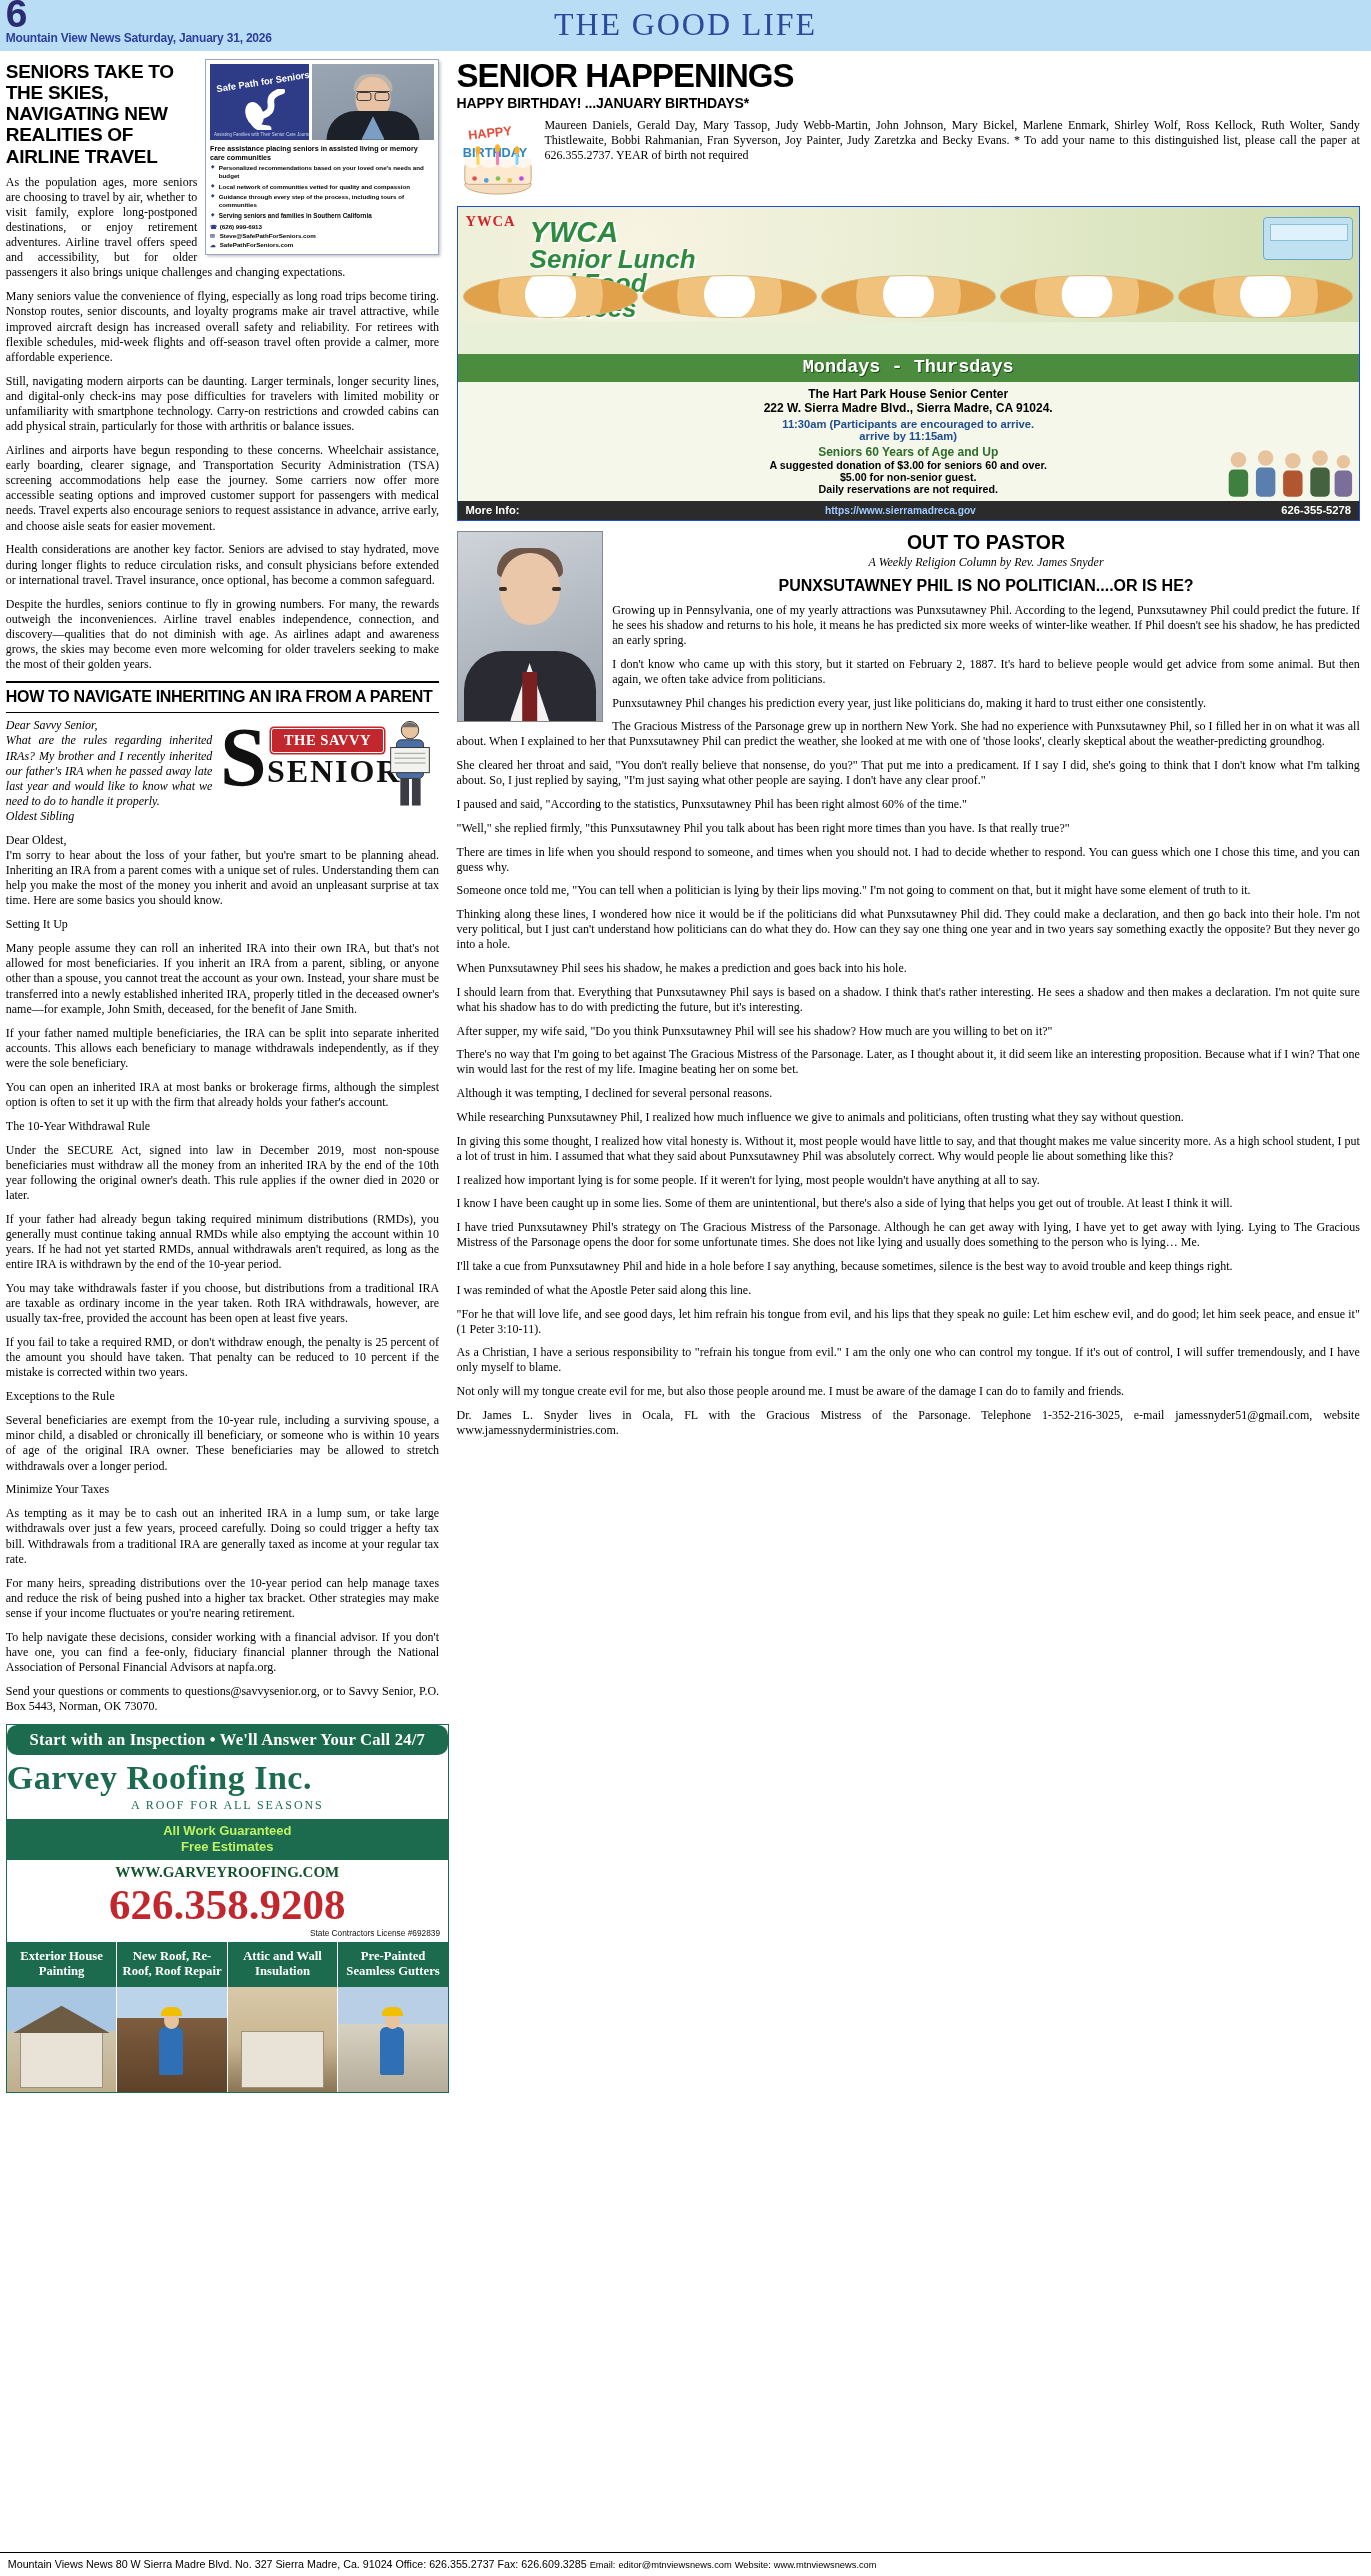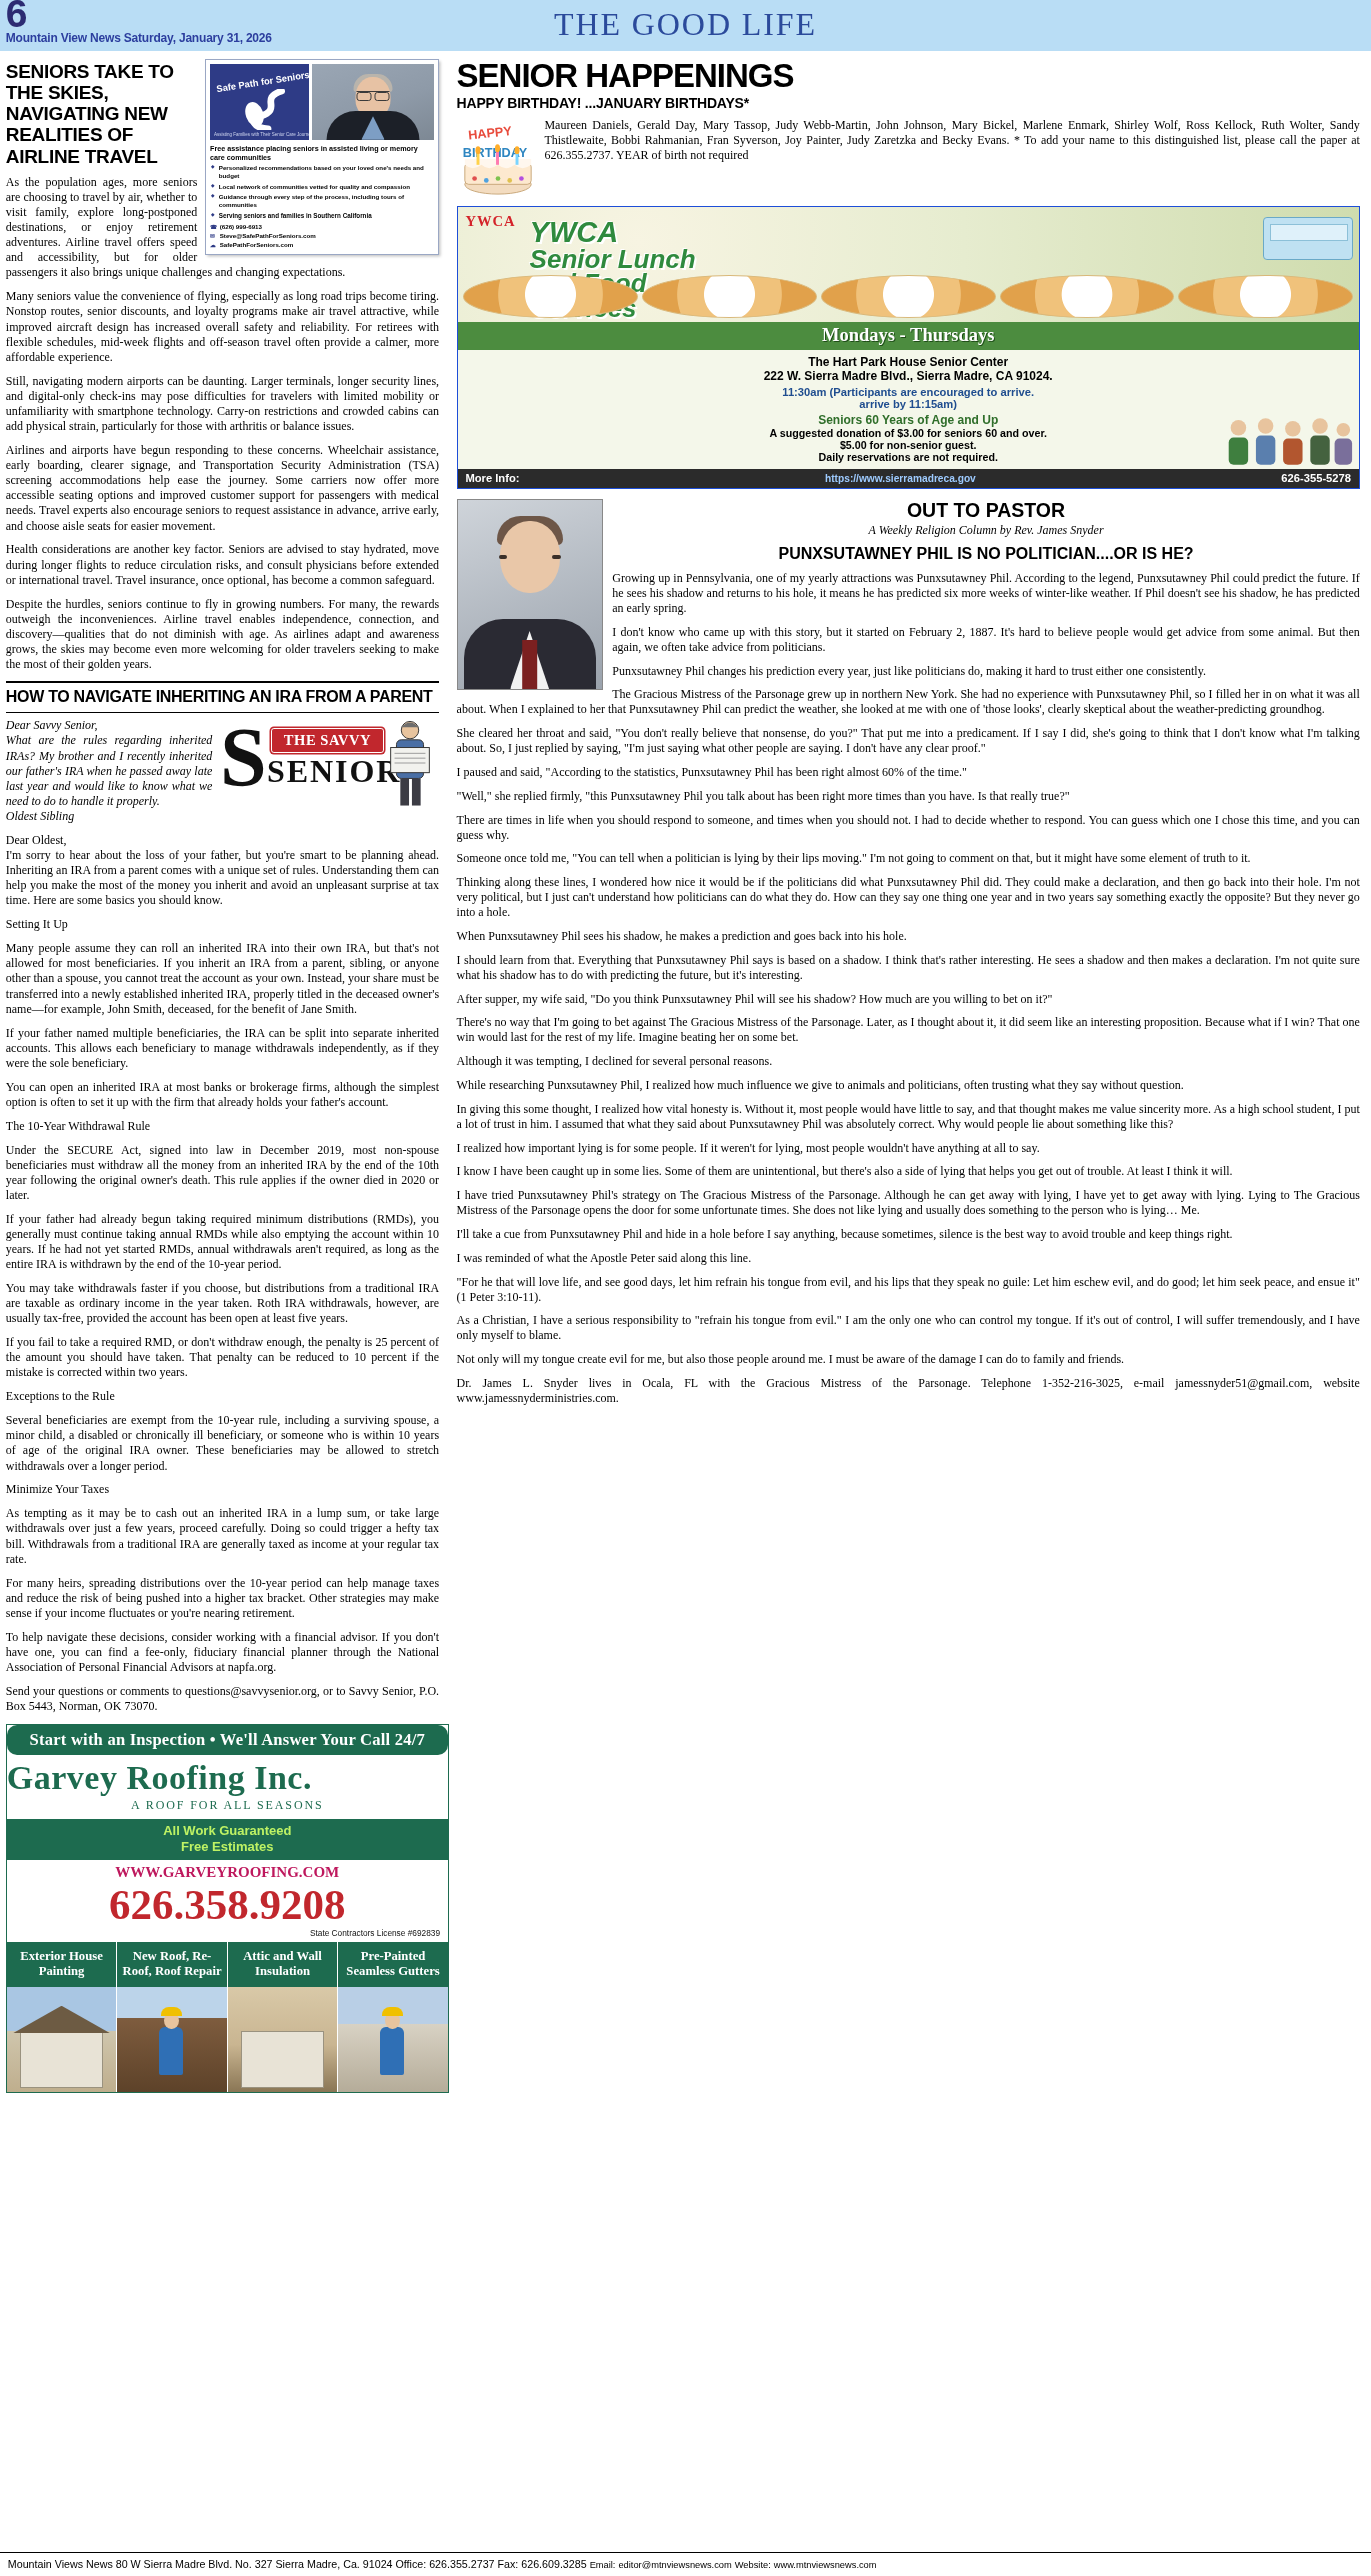--- a/index.html
+++ b/index.html
@@ -236,21 +236,21 @@
     margin:2.9px 0 5.8px 0;
   }
   .gv-guar {
     background:#1d6b4f; color:#bef264; text-align:center;
     font-family:"Liberation Sans",sans-serif;
     font-size:13px; font-weight:bold; line-height:1.25;
     padding:3.9px 0 4.9px 0;
   }
   .gv-web {
     text-align:center; font-family:"Liberation Serif",serif;
-    font-weight:bold; font-size:15px; color:#be185d;
+    font-weight:bold; font-size:15px; color:#14532d;
     padding:3.9px 0 1px 0;
   }
   .gv-phone {
     text-align:center; font-family:"Liberation Serif",serif;
     font-weight:bold; font-size:43px; color:#c1272d;
     line-height:1; padding:1px 0 1.9px 0;
   }
   .gv-lic {
     text-align:right; font-family:"Liberation Sans",sans-serif;
     font-size:8.3px; padding:0 7.8px 3.9px 0; color:#111;
@@ -351,23 +351,24 @@
     position:absolute; left:0; right:0; bottom:0; height:47px;
     display:flex; gap:3.9px; padding:0 5.8px;
   }
   .yw-dish{
     flex:1; border-radius:50%; height:43px;
     background:radial-gradient(circle at 50% 45%, #fff 0 28%, #f0c27b 29% 58%, #e1a14b 59% 100%);
     border:1.9px solid #d9b87a;
   }
   .yw-mond {
     background:#4c8c3f; color:#fff; text-align:center;
-    font-family:Liberation Serif, serif; font-weight:bold;
+    font-family:Liberation Mono, monospace; font-weight:bold;
     font-size:18.5px; padding:2.9px 0 3.9px 0;
     text-shadow:1px 1px 0 #1f4d18;
+    margin-top:32px;
   }
   .yw-info{
     background:#f4f7ea; text-align:center; padding:4.9px 3.9px 5.8px 3.9px;
     position:relative; min-height:93px;
   }
   .yw-info .l1{font-family:"Liberation Sans",sans-serif;font-weight:bold;font-size:12px;}
   .yw-info .l2{font-family:"Liberation Sans",sans-serif;font-weight:bold;font-size:12px;margin-bottom:2.9px;}
   .yw-info .l3{font-family:"Liberation Sans",sans-serif;font-weight:bold;font-size:11.2px;color:#1f4d8f;}
   .yw-info .l4{font-family:"Liberation Sans",sans-serif;font-weight:bold;font-size:11.2px;color:#1f4d8f;margin-bottom:2.9px;}
   .yw-info .l5{font-family:"Liberation Sans",sans-serif;font-weight:bold;font-size:12px;color:#2f6e2a;}

